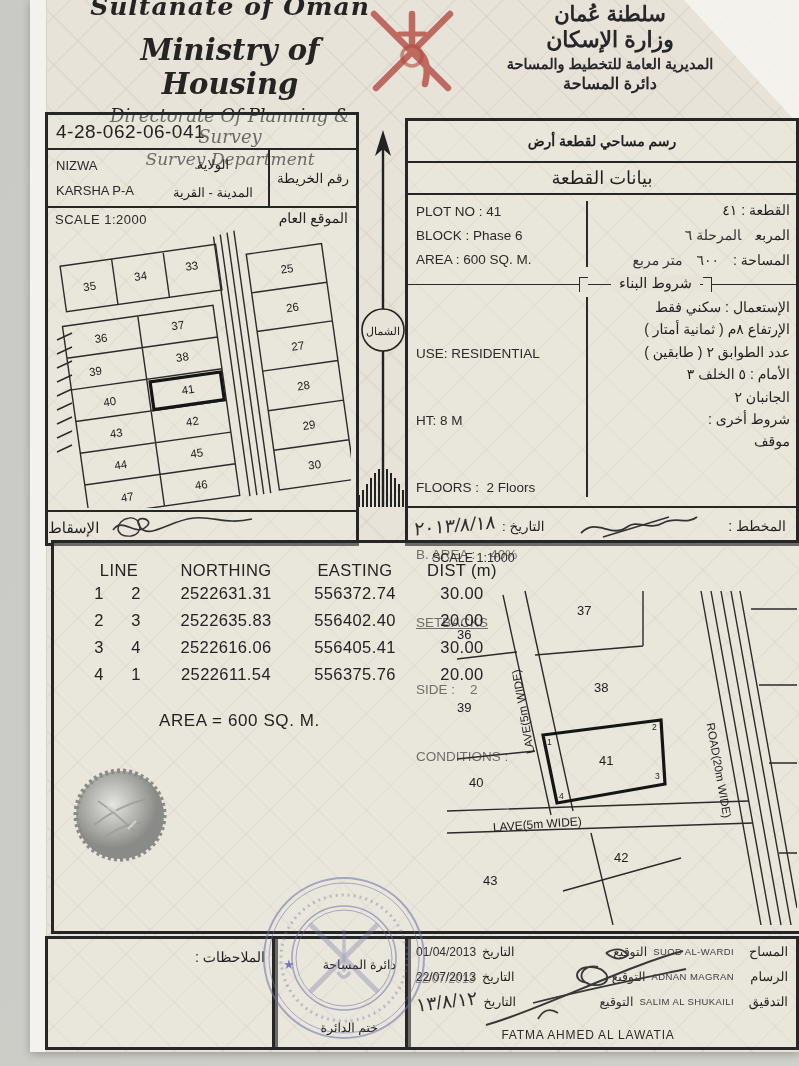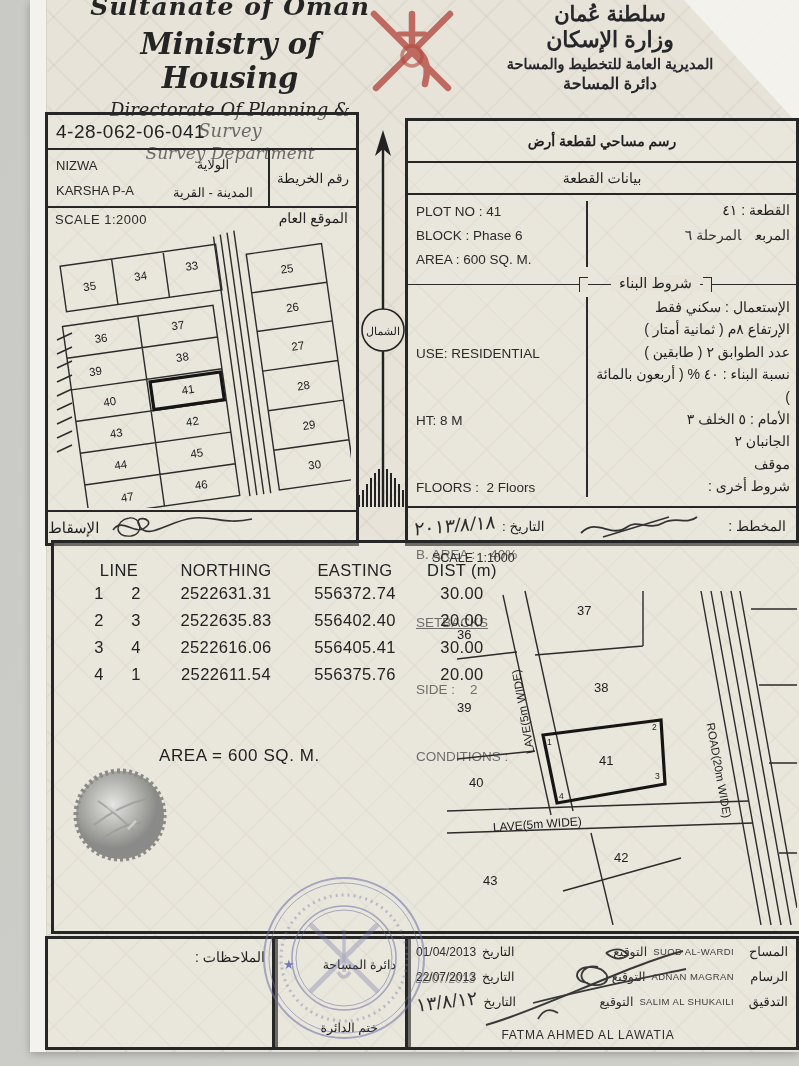--- a/index.html
+++ b/index.html
@@ -11,21 +11,21 @@
       repeating-linear-gradient(45deg, rgba(176,168,143,.13) 0 2px, rgba(0,0,0,0) 2px 34px),
       repeating-linear-gradient(-45deg, rgba(176,168,143,.13) 0 2px, rgba(0,0,0,0) 2px 34px);
     box-shadow:0 2px 8px rgba(0,0,0,.25);}
   .paper-edge{position:absolute;left:0;top:0;width:16px;height:100%;background:#f3f2ee;border-right:1px solid #d8d4c8;}
   .fold{position:absolute;right:0;top:0;width:0;height:0;border-left:115px solid transparent;border-top:125px solid #f6f5f1;opacity:.85;}
   .abs{position:absolute;}
   .nosel{user-select:none;}
   
   .hdr-en{left:85px;top:-8px;width:290px;text-align:center;font-family:"DejaVu Serif",serif;font-style:italic;color:#242424;}
   .hdr-en .l1{font-size:25px;font-weight:bold;letter-spacing:1px;}
-  .hdr-en .l2{font-size:29px;font-weight:bold;margin-top:6px;}
+  .hdr-en .l2{font-size:29px;font-weight:bold;margin-top:12px;}
   .hdr-en .l3{font-size:18px;margin-top:4px;}
   .hdr-en .l4{font-size:17px;margin-top:2px;}
   .hdr-ar{left:470px;top:2px;width:280px;text-align:center;direction:rtl;font-weight:bold;color:#26262b;}
   .hdr-ar .a1{font-size:21px;}
   .hdr-ar .a2{font-size:22px;margin-top:1px;}
   .hdr-ar .a3{font-size:14.5px;margin-top:3px;}
   .hdr-ar .a4{font-size:16px;margin-top:2px;}
   
   .box{position:absolute;border:3px solid #262626;background:rgba(238,235,226,.35);}
   .refbox{left:45px;top:112px;width:308px;height:428px;}
@@ -38,21 +38,21 @@
   .refrow2 .maplabel{width:86px;border-left:2px solid #262626;display:flex;align-items:center;justify-content:center;direction:rtl;font-size:13.5px;}
   .maparea{position:relative;height:302px;}
   .maparea .scale{position:absolute;left:7px;top:4px;font-size:13px;letter-spacing:.5px;color:#2a2a2a;}
   .maparea .loc{position:absolute;right:8px;top:2px;direction:rtl;font-size:14px;}
   .refrow4{position:relative;height:31px;border-top:2px solid #262626;display:flex;align-items:center;justify-content:flex-end;padding-right:12px;direction:rtl;font-size:15px;}
   
   .north{left:352px;top:122px;width:62px;height:400px;}
   
   .plotbox{left:405px;top:118px;width:388px;height:422px;}
   .ptitle{height:40px;border-bottom:2.5px solid #262626;display:flex;align-items:center;justify-content:center;direction:rtl;font-size:14px;font-weight:bold;letter-spacing:1px;}
-  .psub{height:30px;border-bottom:2.5px solid #262626;display:flex;align-items:center;justify-content:center;direction:rtl;font-size:14px;}
+  .psub{height:30px;border-bottom:2.5px solid #262626;display:flex;align-items:center;justify-content:center;direction:rtl;font-size:18px;}
   .pdata{position:relative;height:80px;font-size:13.5px;}
   .pdata .en{position:absolute;left:8px;top:5px;line-height:24px;color:#2a2a2a;}
   .pdata .vline{position:absolute;left:178px;top:6px;width:1.6px;height:66px;background:#2b2b2b;}
   .pdata .ar{position:absolute;right:6px;top:3px;width:195px;direction:rtl;line-height:25px;font-size:14px;}
   .pdata .ar .mid{margin-right:14px;color:#333;}
   .shdr{position:relative;height:20px;}
   .shdr .line{position:absolute;left:0;top:9px;width:100%;height:0;border-top:1.6px solid #2b2b2b;}
   .shdr .lbl{position:absolute;right:96px;top:0;background:#e7e3d8;padding:0 8px;direction:rtl;font-size:14.5px;}
   .shdr .br{position:absolute;top:2px;width:8px;height:14px;border-top:1.6px solid #2b2b2b;background:#e7e3d8;}
   .shdr .brL{right:208px;border-left:1.6px solid #2b2b2b;}
@@ -68,21 +68,21 @@
   .pfoot .mlabel{direction:rtl;font-size:14px;margin-left:auto;margin-right:10px;}
   
   .midbox{left:51px;top:540px;width:748px;height:388px;}
   .coords{position:absolute;left:28px;top:18px;font-size:16.5px;color:#232323;letter-spacing:.4px;}
   .chead{display:flex;font-weight:normal;}
   .chead span{display:inline-block;text-align:center;}
   .ch0{width:74px;} .ch1{width:140px;} .ch2{width:118px;} .ch3{width:96px;}
   .crow{display:flex;height:27px;align-items:center;}
   .ccell{display:inline-block;text-align:center;}
   .c0{width:34px;} .c1{width:40px;} .c2{width:140px;} .c3{width:118px;} .c4{width:96px;}
-  .areatot{position:absolute;left:105px;top:168px;font-size:17px;letter-spacing:.6px;margin-top:35px;}
+  .areatot{position:absolute;left:105px;top:168px;font-size:17px;letter-spacing:.6px;}
   .dscale{position:absolute;left:378px;top:8px;font-size:12.5px;color:#2a2a2a;}
   .seal{position:absolute;left:18px;top:222px;}
   
   .notesbox{left:45px;top:936px;width:227px;height:108px;}
   .notesbox .lbl{position:absolute;right:10px;top:10px;direction:rtl;font-size:14px;}
   .stampbox{left:272px;top:936px;width:133px;height:108px;}
   .stampbox .d1{position:absolute;right:12px;top:18px;direction:rtl;font-size:12.5px;}
   .stampbox .star{position:absolute;left:8px;top:18px;color:#5560b5;font-size:13px;opacity:.8;}
   .stampbox .d2{position:absolute;right:30px;bottom:12px;direction:rtl;font-size:12.5px;}
   .sigbox{left:405px;top:936px;width:388px;height:108px;}
@@ -227,20 +227,21 @@
     <div class="pdata">
       <div class="en">
         <div>PLOT NO :  41</div>
         <div>BLOCK :   Phase 6</div>
         <div>AREA :   600 SQ. M.</div>
       </div>
       <div class="vline"></div>
       <div class="ar">
         <div>القطعة : ٤١</div>
         <div><span>المربع</span><span class="mid">المرحلة ٦</span></div>
+        <div><span>المساحة :</span><span class="mid">٦٠٠</span><span class="mid">متر مربع</span></div>
       </div>
     </div>
     <div class="shdr">
       <div class="line"></div>
       <span class="br brL"></span>
         <span class="br brR"></span>
       <span class="lbl">شروط البناء</span>
     </div>
     <div class="pcond">
       <div class="vline"></div>
@@ -250,25 +251,24 @@
         <div>FLOORS :  2 Floors</div>
         <div>B. AREA :    40%</div>
         <div class="u">SETBACKS</div>
         <div>SIDE :    2</div>
         <div>CONDITIONS :</div>
       </div>
       <div class="ar">
         <div>الإستعمال :  سكني فقط</div>
         <div>الإرتفاع    ٨م   ( ثمانية أمتار )</div>
         <div>عدد الطوابق    ٢    ( طابقين )</div>
-        <div>نسبة البناء : ٤٠ % ( أربعون بالمائة )</div>
         <div>الأمام :  ٥         الخلف    ٣</div>
         <div>الجانبان      ٢</div>
+        <div>شروط أخرى :</div>
         <div>موقف</div>
-        <div>شروط أخرى :</div>
       </div>
     </div>
     <div class="pfoot">
       <span class="hand">٢٠١٣/٨/١٨</span>
       <span class="dlabel">التاريخ :</span>
       <svg width="130" height="34" viewBox="0 0 130 34" style="margin-left:28px;">
         <path d="M8,24 c16,-16 30,6 46,-6 c10,-8 22,4 36,-4 c12,-7 24,2 34,-6" stroke="#333" stroke-width="1.8" fill="none"></path>
         <path d="M30,28 L96,8" stroke="#333" stroke-width="1.6" fill="none"></path>
       </svg>
       <span class="mlabel">المخطط :</span>

